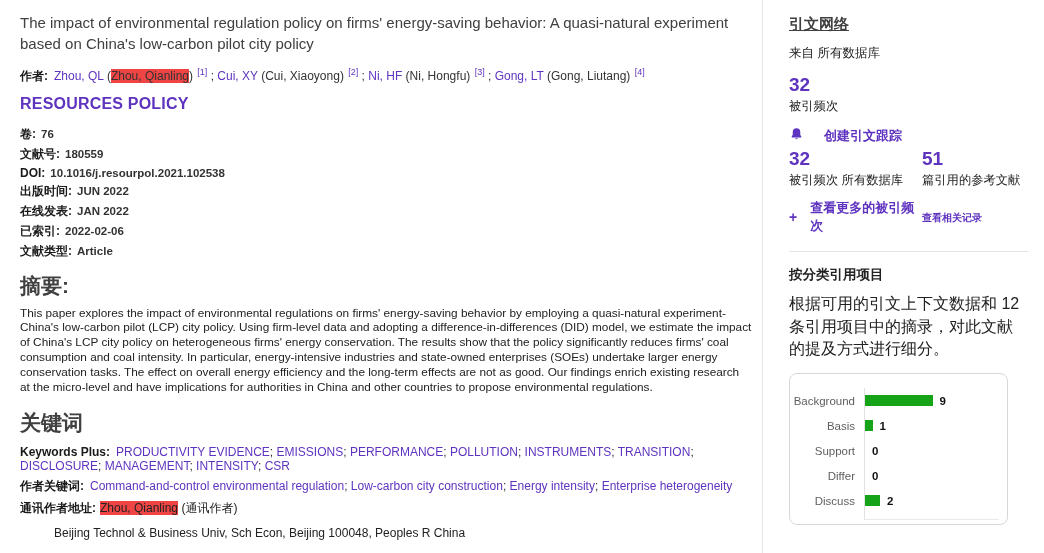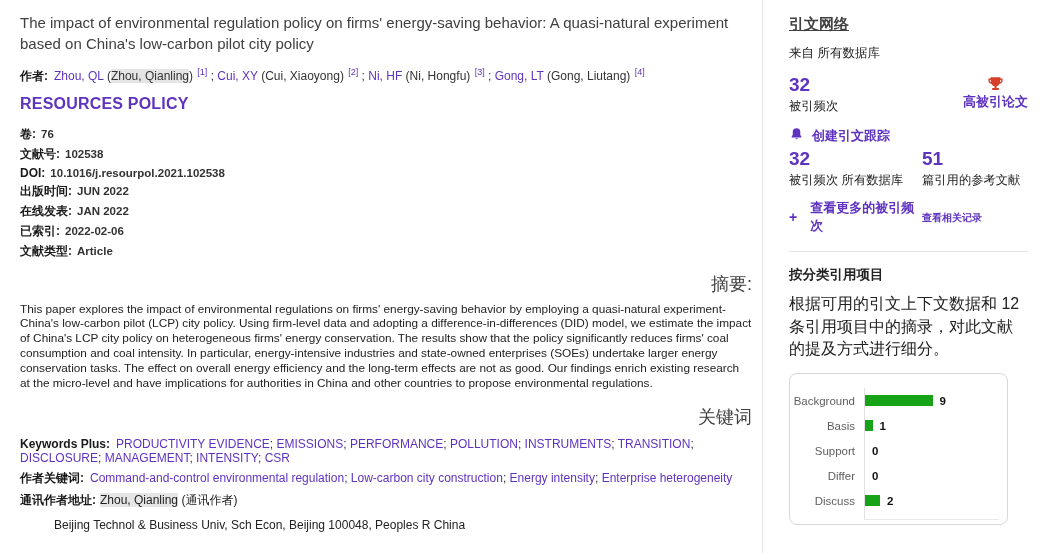--- a/index.html
+++ b/index.html
@@ -22,26 +22,26 @@
     line-height: 1.42; margin: 0 0 12px 0; max-width: 735px;
   }
   .field-label { font-weight: 700; color: #1a1a1a; }
   .lnk { color: #5e33bf; text-decoration: none; cursor: pointer; }
   .authors-line { font-size: 12px; margin-bottom: 10px; color: #333; }
   .authors-line .field-label { margin-right: 6px; }
   .author .fullname::before { content: " ("; color: #333; }
   .author .fullname::after  { content: ") "; color: #333; }
   .author:not(:last-of-type)::after { content: " ; "; color: #333; }
   sup.aff { font-size: 9px; vertical-align: super; margin-left: 1px; }
-  .hl { background: #e5e5e5; }
+  .hl { background: #ef4444; }
   .journal-row { margin: 0 0 13px 0; }
   .journal-row a { font-size: 16px; font-weight: 700; letter-spacing: .2px; }
   .meta-row { font-size: 12px; margin-bottom: 3px; color: #222; }
   .meta-row .val { margin-left: 5px; color: #333; }
-  h2.section { font-size: 18px; font-weight: 400; color: #404040; margin: 12px 0 6px 0; text-align: right; }
+  h2.section { font-size: 21px; font-weight: 700; color: #404040; margin: 12px 0 6px 0; }
   .abstract {
     font-size: 11.8px; line-height: 1.26; color: #222;
     margin: 0; max-width: 734px;
   }
   .kw-row { font-size: 12px; margin-bottom: 5px; color: #222; }
   .kw-row .field-label { margin-right: 6px; }
   a.kw:not(.last)::after { content: "; "; color: #333; }
   .addr-group { margin-bottom: 1px; }
   .addr-label-row { font-size: 12px; margin-bottom: 9px; color: #222; }
   .addr-label-row .name-wrap { margin-left: 4px; }
@@ -54,21 +54,21 @@
   .sidebar { flex: 1; padding: 10px 16px 0 26px; }
   .sb-heading { font-size: 15px; font-weight: 600; color: #404040; margin: 5px 0 11px 0; text-decoration: underline; }
   .scope { font-size: 12.5px; color: #222; margin-bottom: 13px; }
   .cite-row { display: flex; justify-content: space-between; align-items: flex-start; }
   .count-block .num { font-size: 19px; font-weight: 700; color: #5e33bf; line-height: 1.05; }
   .count-block .lab { font-size: 12.3px; color: #222; margin-top: 3px; }
   .badge { text-align: center; }
   .badge .blabel { color: #5e33bf; font-weight: 600; font-size: 13px; display: block; margin-top: 1px; }
   .badge svg { display: block; margin: 0 auto; }
   .alert-row {
-    display: flex; align-items: center; gap: 8px;
+    display: flex; align-items: center; gap: 20px;
     color: #5e33bf; font-weight: 600; font-size: 13px; margin: 12px 0 0 0; cursor: pointer;
   }
   .hot-wrap { display: flex; justify-content: flex-end; margin: 2px 2px 2px 0; }
   .counts2 { display: flex; margin-top: 4px; }
   .counts2 .col-left { width: 133px; flex: 0 0 auto; }
   .view-related { color: #5e33bf; font-weight: 700; font-size: 10px; margin-top: 22px; cursor: pointer; }
   .see-more {
     display: flex; align-items: center; gap: 13px;
     color: #5e33bf; font-weight: 600; font-size: 13px; margin-top: 10px; cursor: pointer;
   }
@@ -103,21 +103,21 @@
     <div class="authors-line">
       <span class="field-label">作者:</span><span class="author"><a class="lnk">Zhou, QL</a><span class="fullname"><span class="hl">Zhou, Qianling</span></span><sup class="aff lnk">[1]</sup></span><span class="author"><a class="lnk">Cui, XY</a><span class="fullname"><span>Cui, Xiaoyong</span></span><sup class="aff lnk">[2]</sup></span><span class="author"><a class="lnk">Ni, HF</a><span class="fullname"><span>Ni, Hongfu</span></span><sup class="aff lnk">[3]</sup></span><span class="author"><a class="lnk">Gong, LT</a><span class="fullname"><span>Gong, Liutang</span></span><sup class="aff lnk">[4]</sup></span>
     </div>
 
     <div class="journal-row">
       <a class="lnk">RESOURCES POLICY</a>
     </div>
 
     <div class="meta-block">
       <div class="meta-row"><span class="field-label">卷:</span><span class="val">76</span></div>
-      <div class="meta-row"><span class="field-label">文献号:</span><span class="val">102538</span></div>
+      <div class="meta-row"><span class="field-label">文献号:</span><span class="val">180559</span></div>
       <div class="meta-row"><span class="field-label">DOI:</span><span class="val">10.1016/j.resourpol.2021.102538</span></div>
       <div class="meta-row"><span class="field-label">出版时间:</span><span class="val">JUN 2022</span></div>
       <div class="meta-row"><span class="field-label">在线发表:</span><span class="val">JAN 2022</span></div>
       <div class="meta-row"><span class="field-label">已索引:</span><span class="val">2022-02-06</span></div>
       <div class="meta-row"><span class="field-label">文献类型:</span><span class="val">Article</span></div>
     </div>
 
     <h2 class="section">摘要:</h2>
     <p class="abstract">This paper explores the impact of environmental regulations on firms' energy-saving behavior by employing a quasi-natural experiment-China's low-carbon pilot (LCP) city policy. Using firm-level data and adopting a difference-in-differences (DID) model, we estimate the impact of China's LCP city policy on heterogeneous firms' energy conservation. The results show that the policy significantly reduces firms' coal consumption and coal intensity. In particular, energy-intensive industries and state-owned enterprises (SOEs) undertake larger energy conservation tasks. The effect on overall energy efficiency and the long-term effects are not as good. Our findings enrich existing research at the micro-level and have implications for authorities in China and other countries to propose environmental regulations.</p>
 
@@ -141,28 +141,20 @@
 
   <div class="sidebar">
 
     <h2 class="sb-heading">引文网络</h2>
     <div class="scope">来自 所有数据库</div>
 
     <div class="cite-row">
       <div class="count-block">
         <div class="num lnk">32</div>
         <div class="lab">被引频次</div>
-      </div>
-      <div class="badge">
-        <span>
-          <svg width="17" height="17" viewBox="0 0 24 24" fill="#d5402b">
-              <path d="M5 3h14v2h3v3c0 2.3-1.8 4.1-4.1 4.2A7.2 7.2 0 0 1 13.5 16v2.2h3.2V21H7.3v-2.8h3.2V16a7.2 7.2 0 0 1-4.4-3.8C3.8 12.1 2 10.3 2 8V5h3V3zm-1 4v1c0 1 .7 1.9 1.7 2.1A9.5 9.5 0 0 1 5.2 7H4zm16 0h-1.2a9.5 9.5 0 0 1-.5 3.1c1-.2 1.7-1.1 1.7-2.1V7z"></path>
-            </svg>
-        </span>
-        <span class="blabel">高被引论文</span>
       </div>
     </div>
 
     <div class="alert-row">
       <span>
         <svg width="15" height="15" viewBox="0 0 24 24" fill="#5e33bf">
             <path d="M12 2a6 6 0 0 0-6 6v4.2L4.2 15.4a.9.9 0 0 0 .8 1.3h14a.9.9 0 0 0 .8-1.3L18 12.2V8a6 6 0 0 0-6-6zM9.8 18a2.3 2.3 0 0 0 4.4 0H9.8z"></path>
           </svg>
       </span>
       <span>创建引文跟踪</span>

